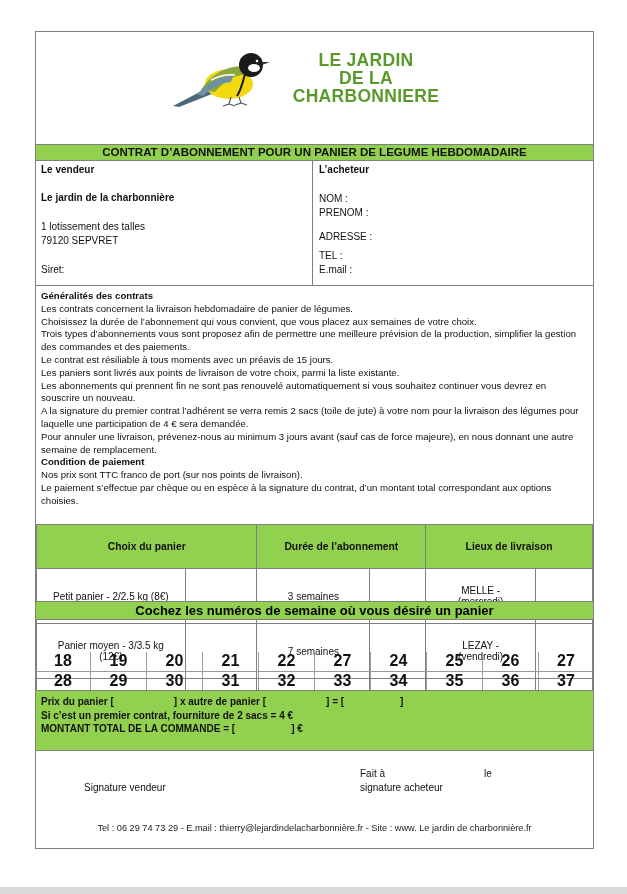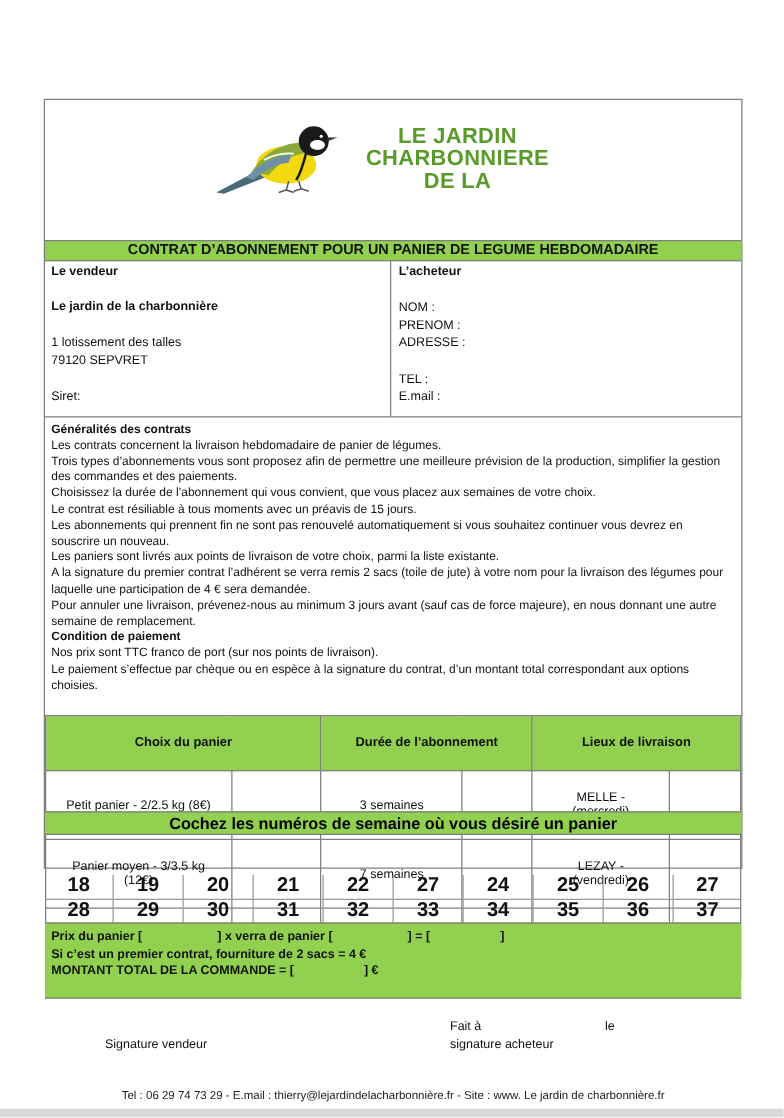--- a/index.html
+++ b/index.html
@@ -1,21 +1,21 @@
 <!DOCTYPE html>
 <html><head>
 <meta charset="utf-8">
 <style>
   * { box-sizing: border-box; margin: 0; padding: 0; }
   html, body { width: 627px; height: 894px; background: #ffffff; overflow: hidden; }
   body { font-family: "Liberation Sans", "DejaVu Sans", sans-serif; color: #111; position: relative; }
   .bottom-strip { position: absolute; left: 0; right: 0; top: 887px; height: 7px; background: #d9d9d9; }
   .page {
-    position: absolute; left: 35px; top: 31px; width: 559px; height: 616px;
-    border: 1.5px solid #7f7f7f; background: #fff; margin-top: 48px;
+    position: absolute; left: 35px; top: 31px; width: 559px; height: 818px;
+    border: 1.5px solid #7f7f7f; background: #fff;
   }
   .logo-area { position: absolute; left: 0; top: 0; width: 100%; height: 112px; }
   .bird { position: absolute; left: 135px; top: 18px; width: 100px; height: 58px; }
   .logo-text {
     position: absolute; left: 240px; top: 19px; width: 180px; text-align: center;
     color: #5a9a2a; font-weight: bold; font-size: 17.5px; line-height: 18px; letter-spacing: 0.3px;
   }
   .title-bar {
     position: absolute; left: 0; top: 112px; width: 100%; height: 17px;
     background: #92d050; border-top: 1px solid #7f7f7f; border-bottom: 1px solid #7f7f7f;
@@ -78,53 +78,53 @@
       <circle cx="86" cy="11" r="1.3" fill="#ffffff"></circle>
       <polygon points="91,12 99,12 91,15" fill="#333"></polygon>
 
       <path d="M74,24 C72,32 70,40 66,46" stroke="#1a1a1a" stroke-width="2" fill="none"></path>
 
       <path d="M60,47 L58,54 L52,56 M58,54 L64,56" stroke="#555" stroke-width="1.2" fill="none"></path>
       <path d="M68,47 L70,53 L64,55 M70,53 L76,55" stroke="#555" stroke-width="1.2" fill="none"></path>
     </svg>
     <div class="logo-text">
       <div>LE JARDIN</div>
+      <div>DE LA</div>
       <div>CHARBONNIERE</div>
-      <div>DE LA</div>
     </div>
   </div>
 
   <div class="title-bar">CONTRAT D’ABONNEMENT POUR UN PANIER DE LEGUME HEBDOMADAIRE</div>
 
   <div class="parties">
     <div class="party vendeur">
       <div class="line b" style="top:2px">Le vendeur</div>
       <div class="line b" style="top:30px">Le jardin de la charbonnière</div>
       <div class="line" style="top:59px">1 lotissement des talles</div>
       <div class="line" style="top:73px">79120 SEPVRET</div>
       <div class="line" style="top:102px">Siret:</div>
     </div>
     <div class="party acheteur">
       <div class="line b" style="top:2px">L’acheteur</div>
       <div class="line" style="top:31px">NOM :</div>
       <div class="line" style="top:45px">PRENOM :</div>
-      <div class="line" style="top:59px">ADRESSE :</div>
+      <div class="line" style="top:69px">ADRESSE :</div>
       <div class="line" style="top:88px">TEL :</div>
       <div class="line" style="top:102px">E.mail :</div>
     </div>
   </div>
 
   <div class="terms">
     <p class="b">Généralités des contrats</p>
     <p>Les contrats concernent la livraison hebdomadaire de panier de légumes.</p>
+    <p>Choisissez la durée de l’abonnement qui vous convient, que vous placez aux semaines de votre choix.</p>
     <p>Trois types d’abonnements vous sont proposez afin de permettre une meilleure prévision de la production, simplifier la gestion des commandes et des paiements.</p>
-    <p>Choisissez la durée de l’abonnement qui vous convient, que vous placez aux semaines de votre choix.</p>
     <p>Le contrat est résiliable à tous moments avec un préavis de 15 jours.</p>
+    <p>Les paniers sont livrés aux points de livraison de votre choix, parmi la liste existante.</p>
     <p>Les abonnements qui prennent fin ne sont pas renouvelé automatiquement si vous souhaitez continuer vous devrez en souscrire un nouveau.</p>
-    <p>Les paniers sont livrés aux points de livraison de votre choix, parmi la liste existante.</p>
     <p>A la signature du premier contrat l’adhérent se verra remis 2 sacs (toile de jute) à votre nom pour la livraison des légumes pour laquelle une participation de 4 € sera demandée.</p>
     <p>Pour annuler une livraison, prévenez-nous au minimum 3 jours avant (sauf cas de force majeure), en nous donnant une autre semaine de remplacement.</p>
     <p class="b">Condition de paiement</p>
     <p>Nos prix sont TTC franco de port (sur nos points de livraison).</p>
     <p>Le paiement s’effectue par chèque ou en espèce à la signature du contrat, d’un montant total correspondant aux options choisies.</p>
   </div>
 
   <table class="choices">
     <colgroup>
       <col style="width:149px">
@@ -192,21 +192,21 @@
       <td>33</td>
       <td>34</td>
       <td>35</td>
       <td>36</td>
       <td>37</td>
     </tr>
   </tbody>
     </table>
 
   <div class="total-box">
-    <div class="row"><span>Prix du panier [</span><span class="blank" style="width:60px"></span><span>] x verra de panier [</span><span class="blank" style="width:60px"></span><span>] = [</span><span class="blank" style="width:56px"></span><span>]</span></div>
+    <div class="row"><span>Prix du panier [</span><span class="blank" style="width:60px"></span><span>] x autre de panier [</span><span class="blank" style="width:60px"></span><span>] = [</span><span class="blank" style="width:56px"></span><span>]</span></div>
     <div class="row">Si c’est un premier contrat, fourniture de 2 sacs = 4 €</div>
     <div class="row"><span>MONTANT TOTAL DE LA COMMANDE = [</span><span class="blank" style="width:56px"></span><span>] €</span></div>
   </div>
 
   <div class="sign" style="left:324px; top:735px">Fait à</div>
   <div class="sign" style="left:448px; top:735px">le</div>
   <div class="sign" style="left:48px; top:749px">Signature vendeur</div>
   <div class="sign" style="left:324px; top:749px">signature acheteur</div>
 
   <div class="footer">Tel : 06 29 74 73 29 - E.mail : thierry@lejardindelacharbonnière.fr - Site : www. Le jardin de charbonnière.fr</div>

